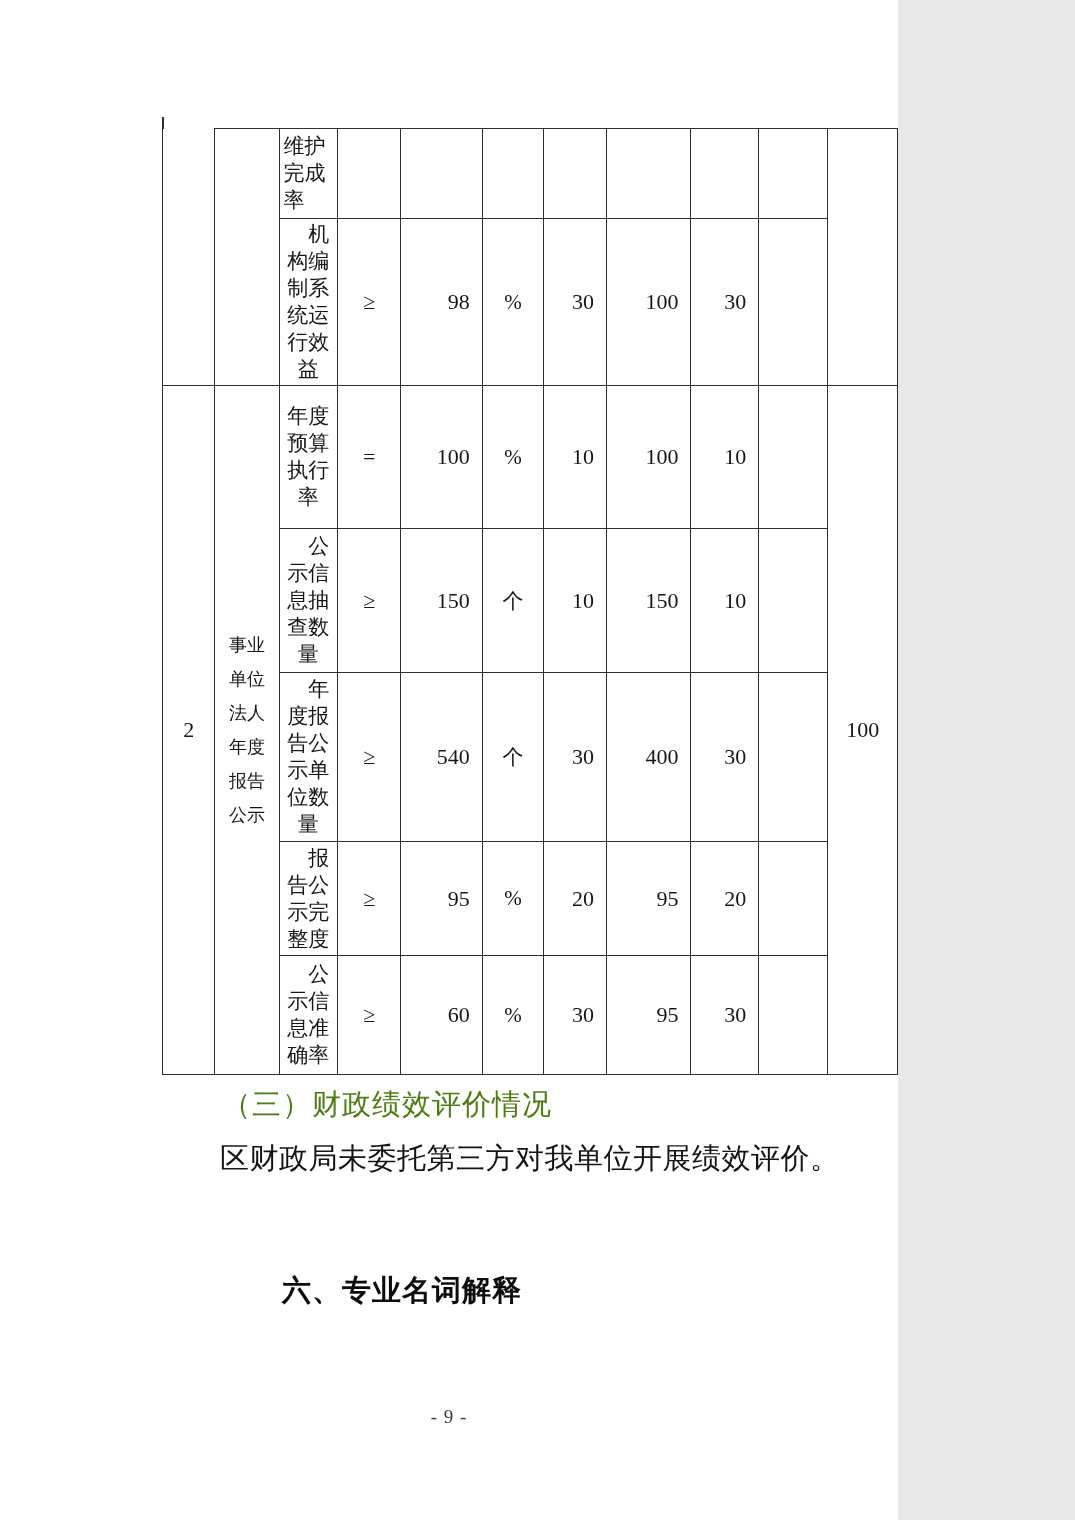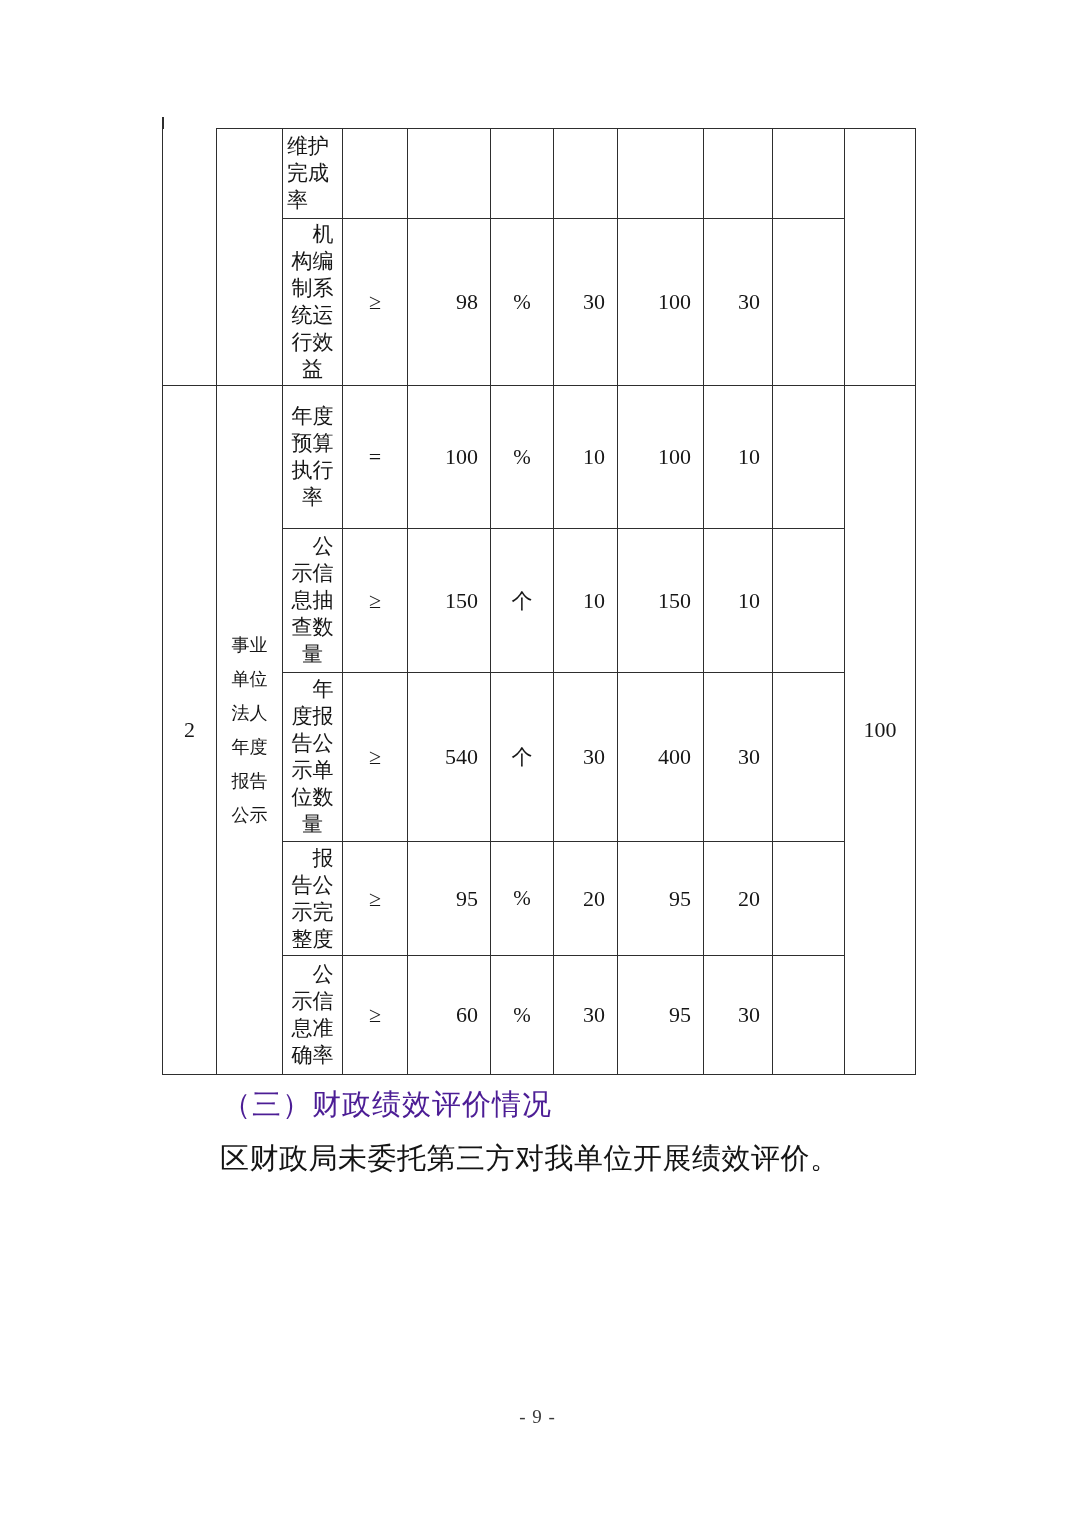--- a/index.html
+++ b/index.html
@@ -1,18 +1,18 @@
 <!DOCTYPE html>
 <html><head>
 <meta charset="utf-8">
 <style>
   html,body { margin:0; padding:0; background:#e9e9e9; }
   .page {
     position:relative;
-    width:1075px; height:1520px;
+    width:898px; height:1520px;
     background:#ffffff;
     font-family:"Liberation Serif", serif;
     color:#1a1a1a;
     overflow:hidden;
   }
   .tbl-wrap { position:absolute; left:162px; top:128px; }
   table { border-collapse:collapse; table-layout:fixed; }
   td {
     border:1.5px solid #2e2e2e;
     vertical-align:middle;
@@ -26,21 +26,21 @@
   .ind-left { text-align:left; padding-left:4px; }
   .pname { white-space:pre-wrap; line-height:34px; text-align:center; font-size:18px; }
   .seq  { text-align:center; font-size:22px; }
   .sym  { text-align:center; font-size:22px; }
   .num  { text-align:right; padding-right:12px; font-size:22px; }
   .unit { text-align:center; font-size:21px; }
   .total{ text-align:center; font-size:22px; }
   .stub { position:absolute; left:162px; top:117px; width:2px; height:12px; background:#2e2e2e; }
   .sec-heading {
     position:absolute; left:222px; top:1085px;
-    font-size:29px; letter-spacing:1px; color:#4c1d95;
+    font-size:29px; letter-spacing:1px; color:#4d7c0f;
     font-family:"Liberation Serif", serif;
     text-align:center;
   }
   .body-line {
     position:absolute; left:220px; top:1139px;
     font-size:29px; letter-spacing:0.5px; color:#141414;
     font-family:"Liberation Serif", serif;
     text-align:right;
   }
   .glossary {
@@ -181,15 +181,16 @@
         <td class="num">95</td>
         <td class="num">30</td>
         <td class="unit"></td>
       </tr>
     </tbody>
       </table>
   </div>
 
   <div class="sec-heading">（三）财政绩效评价情况</div>
   <div class="body-line">区财政局未委托第三方对我单位开展绩效评价。</div>
+  <div class="glossary">六、专业名词解释</div>
   <div class="pageno">- 9 -</div>
 
 </div>
 
 </body></html>

